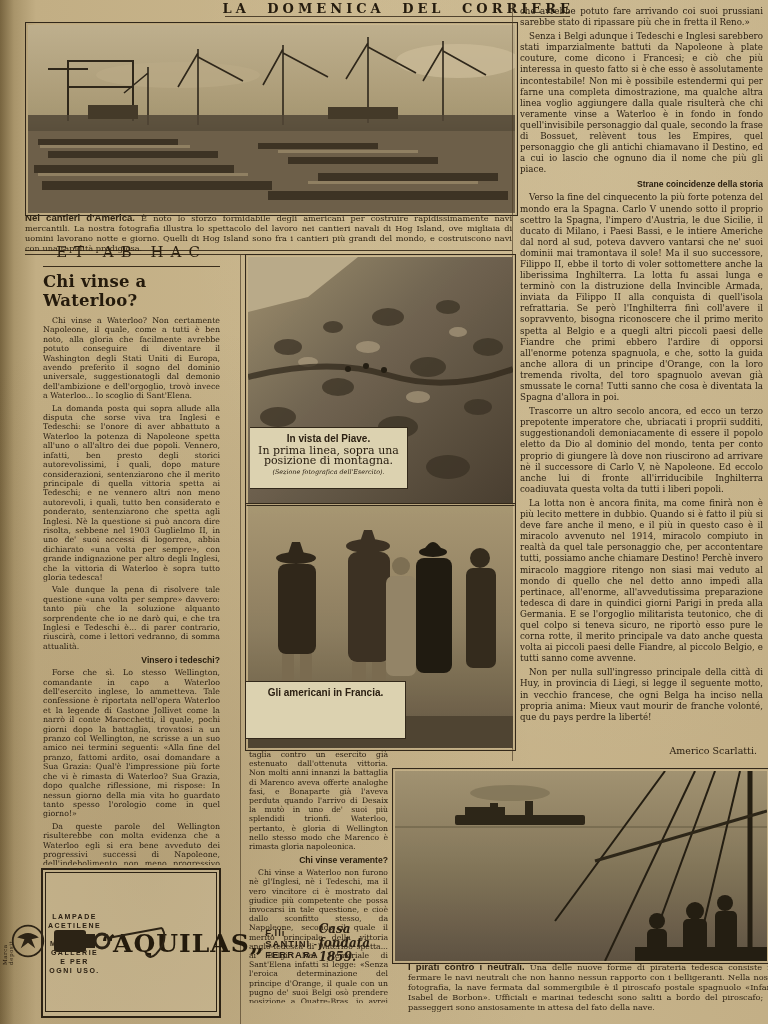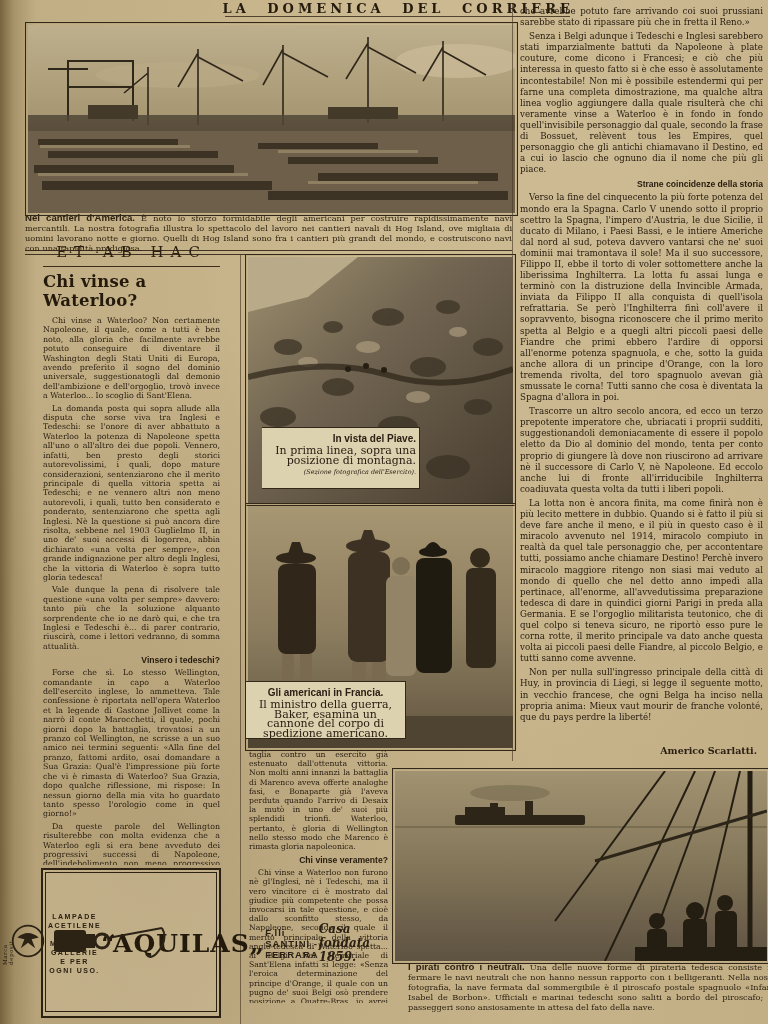--- a/index.html
+++ b/index.html
@@ -31,21 +31,21 @@
   .col p.noindent{text-indent:0;}
   .subhead{font-family:"Liberation Sans", sans-serif;font-weight:bold;font-size:8.6px;
     text-align:right;margin:4px 0 3px;color:#261c0e;}
   .kicker{font-size:15px;letter-spacing:7px;text-align:center;border-bottom:1px solid #3a2d1c;
     padding-bottom:5px;margin-bottom:5px;color:#2a1f10;}
   .headline{font-size:16.5px;font-weight:bold;margin:2px 0 6px;letter-spacing:.2px;color:#241a0c;}
 
   .mid-col p{font-size:7.7px;line-height:9.2px;}
   .right-col p{font-size:8.7px;line-height:11.1px;}
   .right-col{position:absolute;}
-  .signature{position:absolute;right:6px;bottom:6px;font-weight:bold;font-size:9.5px;}
+  .signature{position:absolute;right:6px;bottom:6px;font-weight:normal;font-size:9.5px;}
 
   .photo-cap{position:absolute;background:#dcd2b0;border:1px solid #32281a;border-left:none;
     padding:5px 3px 3px;text-align:center;box-sizing:border-box;}
   .pc-lead{font-family:"Liberation Sans", sans-serif;font-weight:bold;font-size:10px;margin-bottom:2px;}
   .pc-text{font-size:11px;line-height:9.6px;}
   .pc-credit{font-size:6.4px;font-style:italic;margin-top:3px;}
 
   .ad{position:absolute;left:41px;top:868px;width:180px;height:150px;border:2px solid #2c2214;
     box-sizing:border-box;background:rgba(214,200,165,.35);}
   .ad-inner{border:1px solid #2c2214;margin:2px;height:calc(100% - 6px);box-sizing:border-box;
@@ -194,21 +194,21 @@
         <ellipse cx="50" cy="185" rx="12" ry="6"></ellipse>
           <ellipse cx="120" cy="225" rx="14" ry="7"></ellipse>
       </g>
       <path d="M0 120 Q80 100 140 118 T265 112" stroke="#2c2417" stroke-width="6" fill="none" opacity="0.7"></path>
       <g fill="#241d12">
           <circle cx="100" cy="112" r="3"></circle>
           <circle cx="118" cy="109" r="3"></circle>
           <circle cx="136" cy="113" r="3"></circle>
         </g>
     </svg>
-    <div class="photo-cap" style="left:16px;top:172px;width:158px;height:62px;text-align:right;">
+    <div class="photo-cap" style="left:4px;top:172px;width:158px;height:62px;">
       <div class="pc-lead">In vista del Piave.</div>
       <div class="pc-text">In prima linea, sopra una posizione di montagna.</div>
       <div class="pc-credit">(Sezione fotografica dell'Esercito).</div>
     </div>
   </figure>
 
   <figure class="photo" style="left:245px;top:503px;width:265px;height:242px;">
     <svg width="265" height="242" viewBox="0 0 265 242" preserveAspectRatio="none">
       <defs>
         <linearGradient id="am" x1="0" y1="0" x2="0" y2="1">
@@ -244,21 +244,20 @@
       <g fill="#77684d">
         <rect x="34" y="148" width="12" height="60"></rect>
           <rect x="52" y="148" width="12" height="60"></rect>
         <rect x="104" y="156" width="14" height="60"></rect>
           <rect x="124" y="156" width="14" height="60"></rect>
       </g>
       <rect y="210" width="265" height="32" fill="#4e4230"></rect>
     </svg>
     <div class="photo-cap" style="left:0;top:177px;width:160px;height:58px;">
       <div class="pc-lead">Gli americani in Francia.</div>
-      <div class="pc-text">Il ministro della guerra, Baker, esamina un cannone del corpo di spedizione americano.</div>
     </div>
   </figure>
 
   <div class="col mid-col" style="left:249px;top:750px;width:139px;height:253px;">
     <p class="noindent">taglia contro un esercito già estenuato dall'ottenuta vittoria. Non molti anni innanzi la battaglia di Marenco aveva offerte analoghe fasi, e Bonaparte già l'aveva perduta quando l'arrivo di Desaix la mutò in uno de' suoi più splendidi trionfi. Waterloo, pertanto, è gloria di Wellington nello stesso modo che Marenco è rimasta gloria napoleonica.</p>
     <div class="subhead">Chi vinse veramente?</div>
     <p>Chi vinse a Waterloo non furono nè gl'Inglesi, nè i Tedeschi, ma il vero vincitore ci è mostrato dal giudice più competente che possa invocarsi in tale questione, e cioè dallo sconfitto stesso, da Napoleone, secondo il quale il merito principale della vittoria anglo-tedesca di Waterloo spetta... ai Belgi. Nel Memoriale di Sant'Elena infatti si legge: «Senza l'eroica determinazione del principe d'Orange, il quale con un pugno de' suoi Belgi osò prendere posizione a Quatre-Bras, io avrei preso a rovescio l'esercito inglese e sarei rimasto vincitore come a Friedland. Il principe d'Orange fece prova in quella giornata di ciò che valgono il colpo d'occhio e il genio della guerra. Tutto l'onore della battaglia spetta a lui. Senza di lui l'intiero esercito inglese era annientato, e quanto a Blucher il meglio</p>
   </div>
 
   <div class="col right-col" style="left:520px;top:6px;width:243px;height:756px;">

